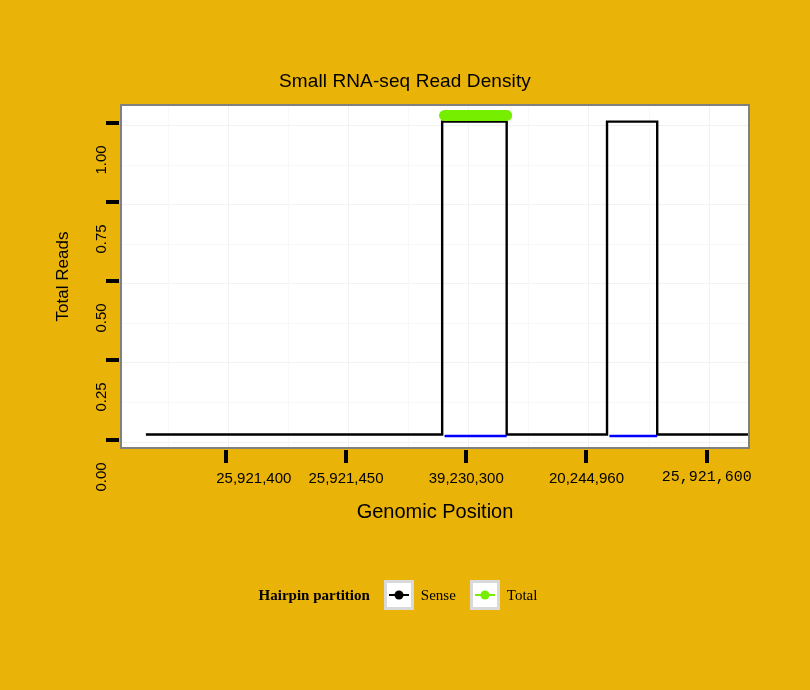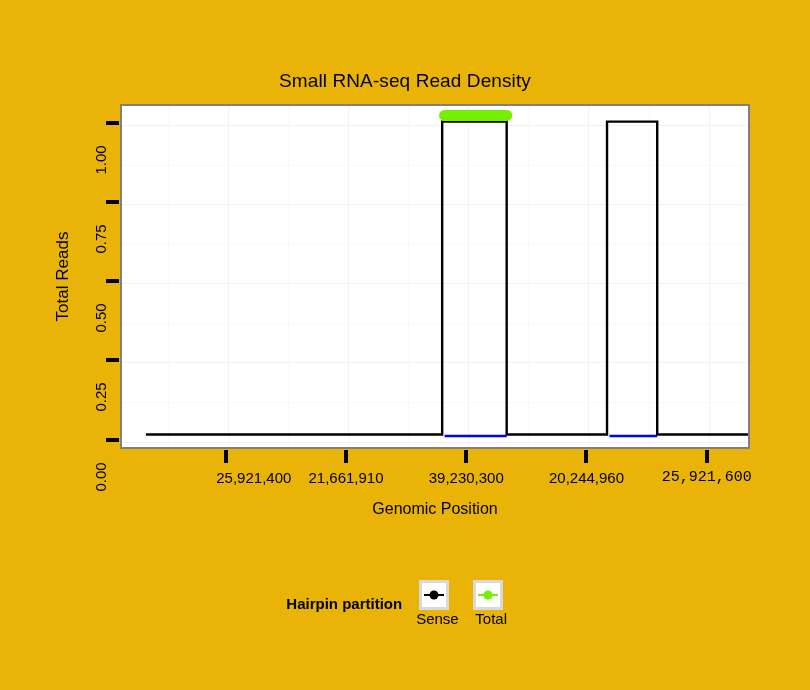--- a/index.html
+++ b/index.html
@@ -116,21 +116,21 @@
     transform: translateX(-50%);
   }
 
   
   #x-axis-title {
     position: absolute;
     left: 120px;
     top: 500px;
     width: 630px;
     text-align: center;
-    font-size: 16px;
+    font-size: 20px;
     color: #000000;
   }
   #y-axis-title {
     position: absolute;
     left: 0px;
     top: 104px;
     width: 345px;
     height: 30px;
     line-height: 30px;
     text-align: center;
@@ -147,31 +147,32 @@
   #legend {
     position: absolute;
     left: 0;
     top: 580px;
     width: 810px;
     display: flex;
     flex-direction: row;
     align-items: center;
     justify-content: center;
     gap: 0px;
+    font-family: Liberation Serif, serif;
   }
   #legend-title {
     font-size: 15px;
     font-weight: bold;
     color: #000000;
     margin-right: 14px;
     white-space: nowrap;
   }
   .legend-entry {
     display: flex;
-    flex-direction: column;
+    flex-direction: row;
     align-items: center;
     margin-right: 14px;
   }
   .legend-key {
     width: 30px;
     height: 30px;
     background: #ffffff;
     border: 3px solid #d9d9d9;
     box-sizing: border-box;
     position: relative;
@@ -249,21 +250,21 @@
       <div class="ytick-label" style="left: 48px; width: 52px; top: 272.248px; text-align: left; transform-origin: right center;">0.50</div>
       <div class="ytick-mark" style="left: 106px; top: 200.119px;"></div>
       <div class="ytick-label" style="left: 48px; width: 52px; top: 193.119px; text-align: left; transform-origin: right center;">0.75</div>
       <div class="ytick-mark" style="left: 106px; top: 120.991px;"></div>
       <div class="ytick-label" style="left: 48px; width: 52px; top: 113.991px; text-align: left; transform-origin: right center;">1.00</div>
     </div>
   <div id="x-axis-ticks">
       <div class="xtick-mark" style="left: 223.802px; top: 450px;"></div>
       <div class="xtick-label" style="left: 225.802px; top: 469px; margin-left: 28px;">25,921,400</div>
       <div class="xtick-mark" style="left: 344.031px; top: 450px;"></div>
-      <div class="xtick-label" style="left: 346.031px; top: 469px;">21,661,910</div>
+      <div class="xtick-label" style="left: 346.031px; top: 469px;">25,921,450</div>
       <div class="xtick-mark" style="left: 464.26px; top: 450px;"></div>
       <div class="xtick-label" style="left: 466.26px; top: 469px;">39,230,300</div>
       <div class="xtick-mark" style="left: 584.489px; top: 450px;"></div>
       <div class="xtick-label" style="left: 586.489px; top: 469px;">20,244,960</div>
       <div class="xtick-mark" style="left: 704.718px; top: 450px;"></div>
       <div class="xtick-label" style="left: 706.718px; top: 469px; font-family: Liberation Mono, monospace;">25,921,600</div>
     </div>
 
   <div id="x-axis-title">Genomic Position</div>
 

